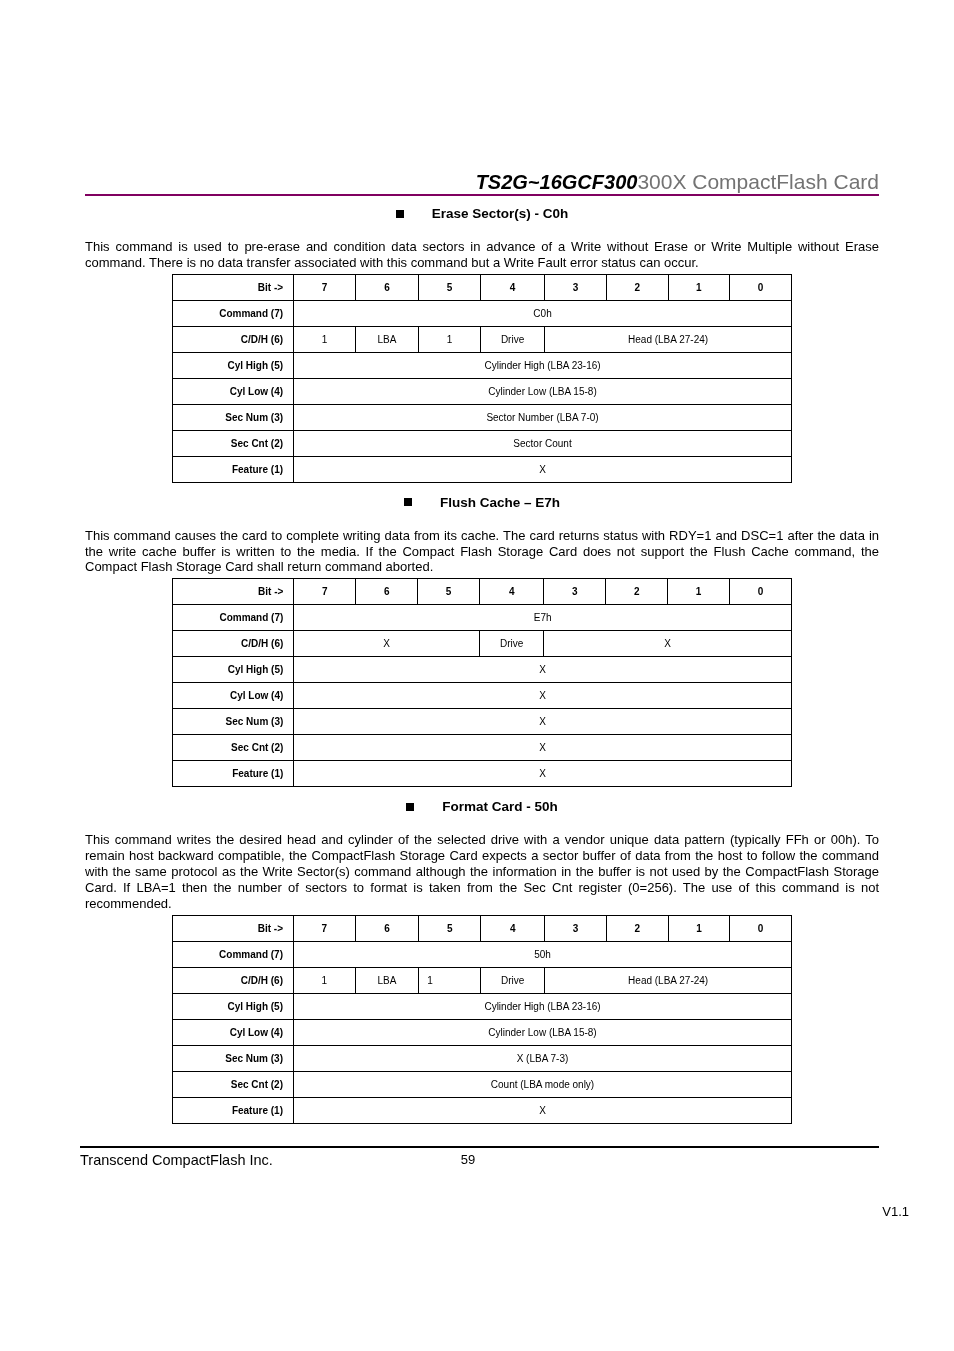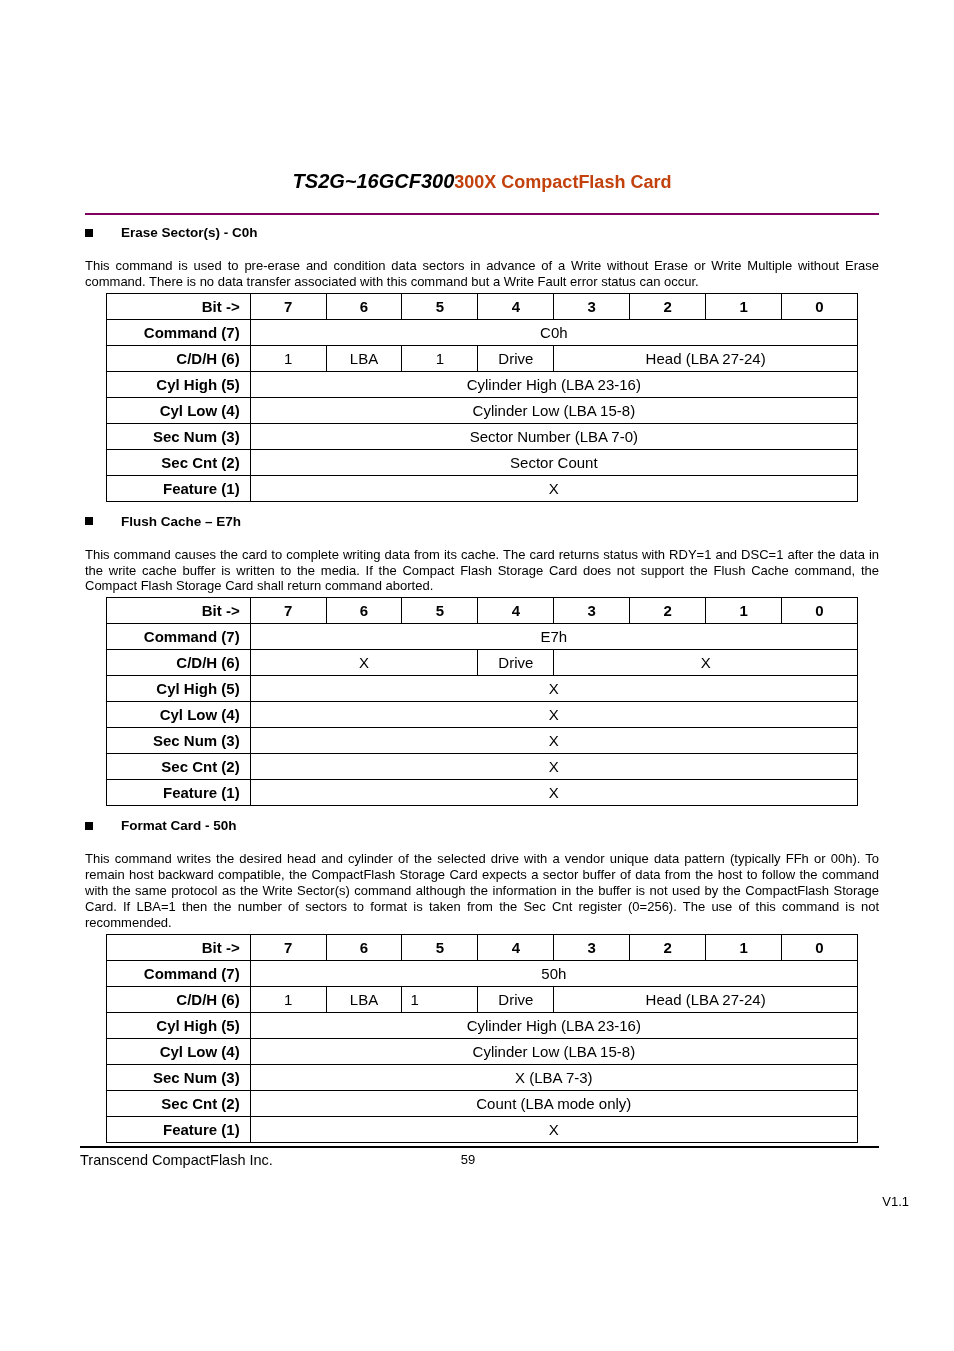--- a/index.html
+++ b/index.html
@@ -6,41 +6,42 @@
     body {
       font-family: Arial, Helvetica, sans-serif;
       background: #fff;
       width: 954px;
       height: 1351px;
       position: relative;
       padding: 170px 75px 0 85px;
     }
     .header {
       display: flex;
-      justify-content: center;
+      justify-content: flex-end;
       align-items: baseline;
       border-bottom: 2.5px solid #800060;
-      padding-bottom: 20px;
+      padding-bottom: 0;
       margin-bottom: 10px;
     }
     .model {
       font-size: 20px;
       font-weight: bold;
       font-style: italic;
       color: #000;
     }
     .product {
-      font-size: 18px;
-      font-weight: bold;
-      color: #c2410c;
+      font-size: 21px;
+      font-weight: normal;
+      color: #737373;
     }
     .bullet-row {
       display: flex;
       align-items: center;
       margin-top: 2px;
+      justify-content: center;
     }
     .bullet {
       width: 8px;
       height: 8px;
       background: #000;
       margin-right: 28px;
       flex-shrink: 0;
     }
     .sec-title {
       font-size: 13.5px;
@@ -49,23 +50,23 @@
     .para {
       font-size: 13px;
       line-height: 1.22;
       text-align: justify;
       margin-left: 0;
       margin-top: 18px;
       margin-bottom: 3px;
     }
     table.reg {
       border-collapse: collapse;
-      width: 752px;
+      width: 620px;
       margin: 0 auto 12px auto;
-      font-size: 15px;
+      font-size: 10px;
     }
     table.reg th, table.reg td {
       border-left: 1px solid #000;
       border-right: 1px solid #000;
       border-bottom: 1px solid #000;
       padding: 4px 6px;
       text-align: center;
       height: 26px;
     }
     table.reg tr:first-child th, table.reg tr:first-child td {
@@ -101,21 +102,21 @@
       position: absolute;
       left: 0;
       right: 18px;
       top: 1152px;
       text-align: center;
       font-size: 13px;
     }
     .version {
       position: absolute;
       right: 45px;
-      bottom: 142px;
+      bottom: 132px;
       font-size: 13px;
     }
   </style>
 </head>
 <body>
 
 <div class="header">
   <span class="model">TS2G~16GCF300</span>
   <span class="product">300X CompactFlash Card</span>
 </div>

